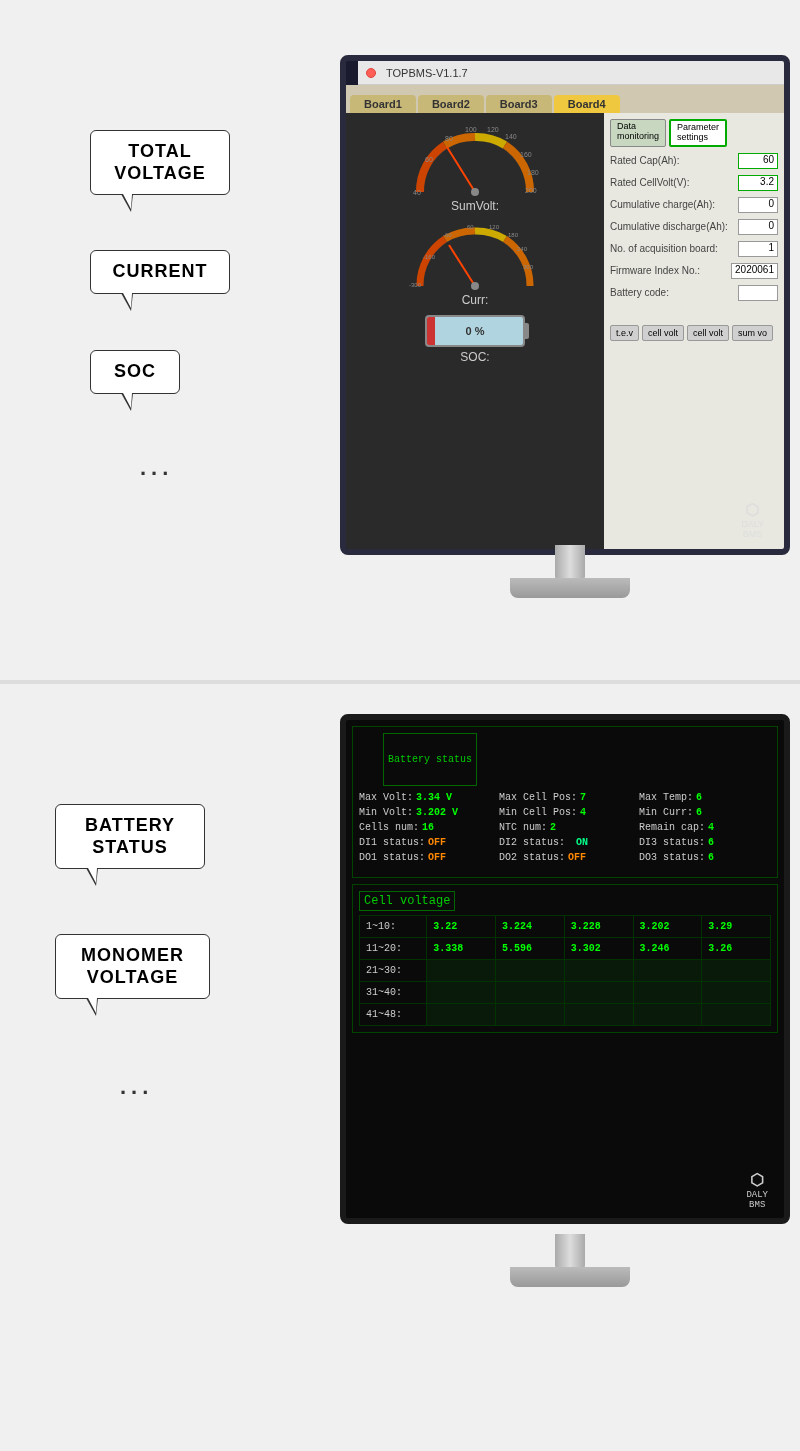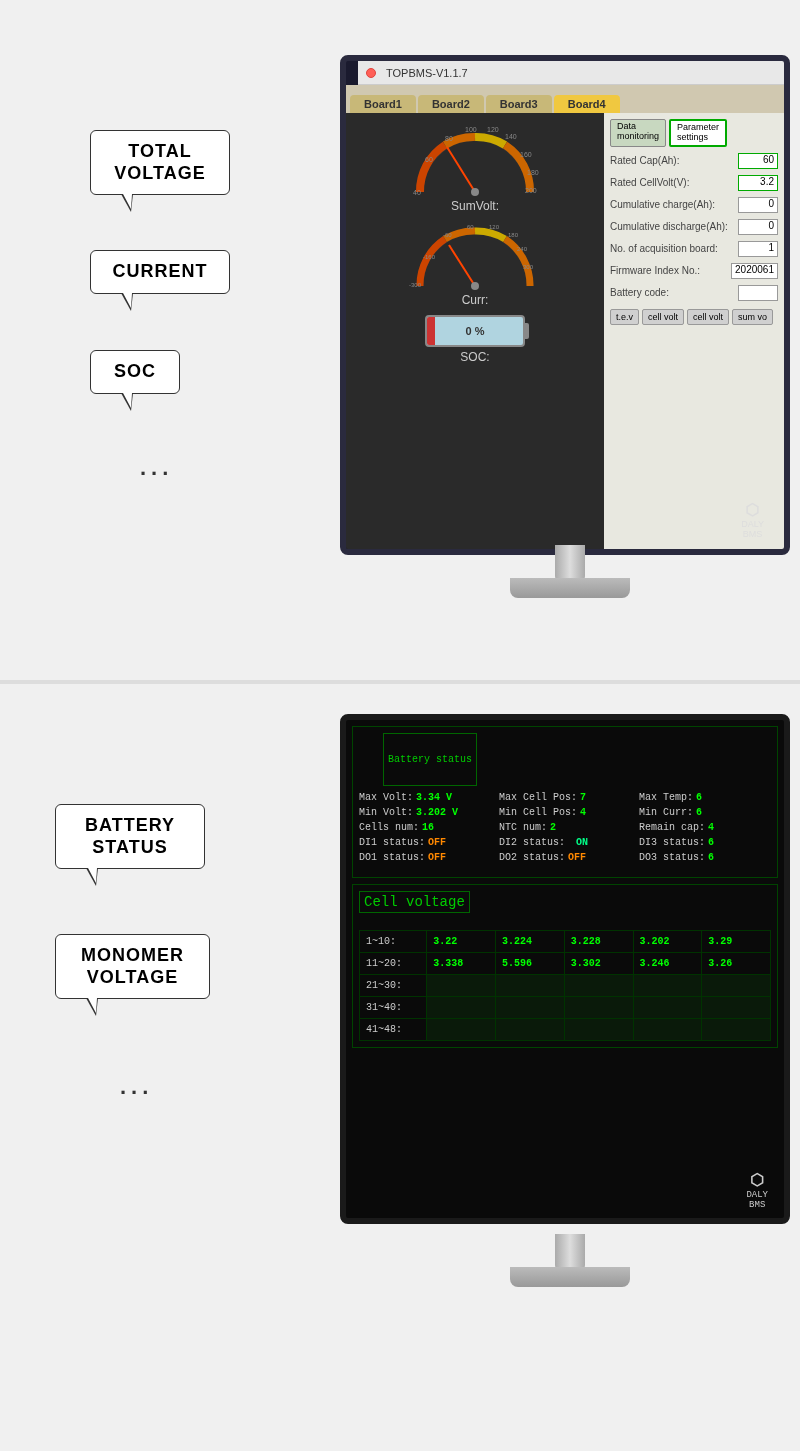--- a/index.html
+++ b/index.html
@@ -247,21 +247,21 @@
       padding: 0 3px;
       font-size: 10px;
       text-align: right;
     }
     .field-value.green-border {
       border-color: #00aa00;
     }
     .bms-right-buttons {
       display: flex;
       gap: 3px;
-      margin-top: 8px;
+      margin-top: 24px;
       flex-wrap: wrap;
     }
     .bms-right-btn {
       background: #d0d0d0;
       border: 1px solid #999;
       padding: 2px 5px;
       font-size: 9px;
       border-radius: 2px;
     }
     .panel-tabs {
@@ -386,25 +386,25 @@
     }
     .bs-field-value {
       color: #00ff00;
       font-weight: bold;
     }
     .bs-field-value.orange {
       color: #ff8800;
     }
     .bs-table-title {
       color: #00cc00;
-      font-size: 14px;
+      font-size: 12px;
       border: 1px solid #006600;
       padding: 2px 4px;
       display: inline-block;
-      margin-bottom: 17px;
+      margin-bottom: 4px;
     }
     .bs-table {
       border-collapse: collapse;
       width: 100%;
       font-family: Liberation Mono, monospace;
     }
     .bs-table td {
       border: 1px solid #003300;
       padding: 3px 6px;
       font-size: 10px;

